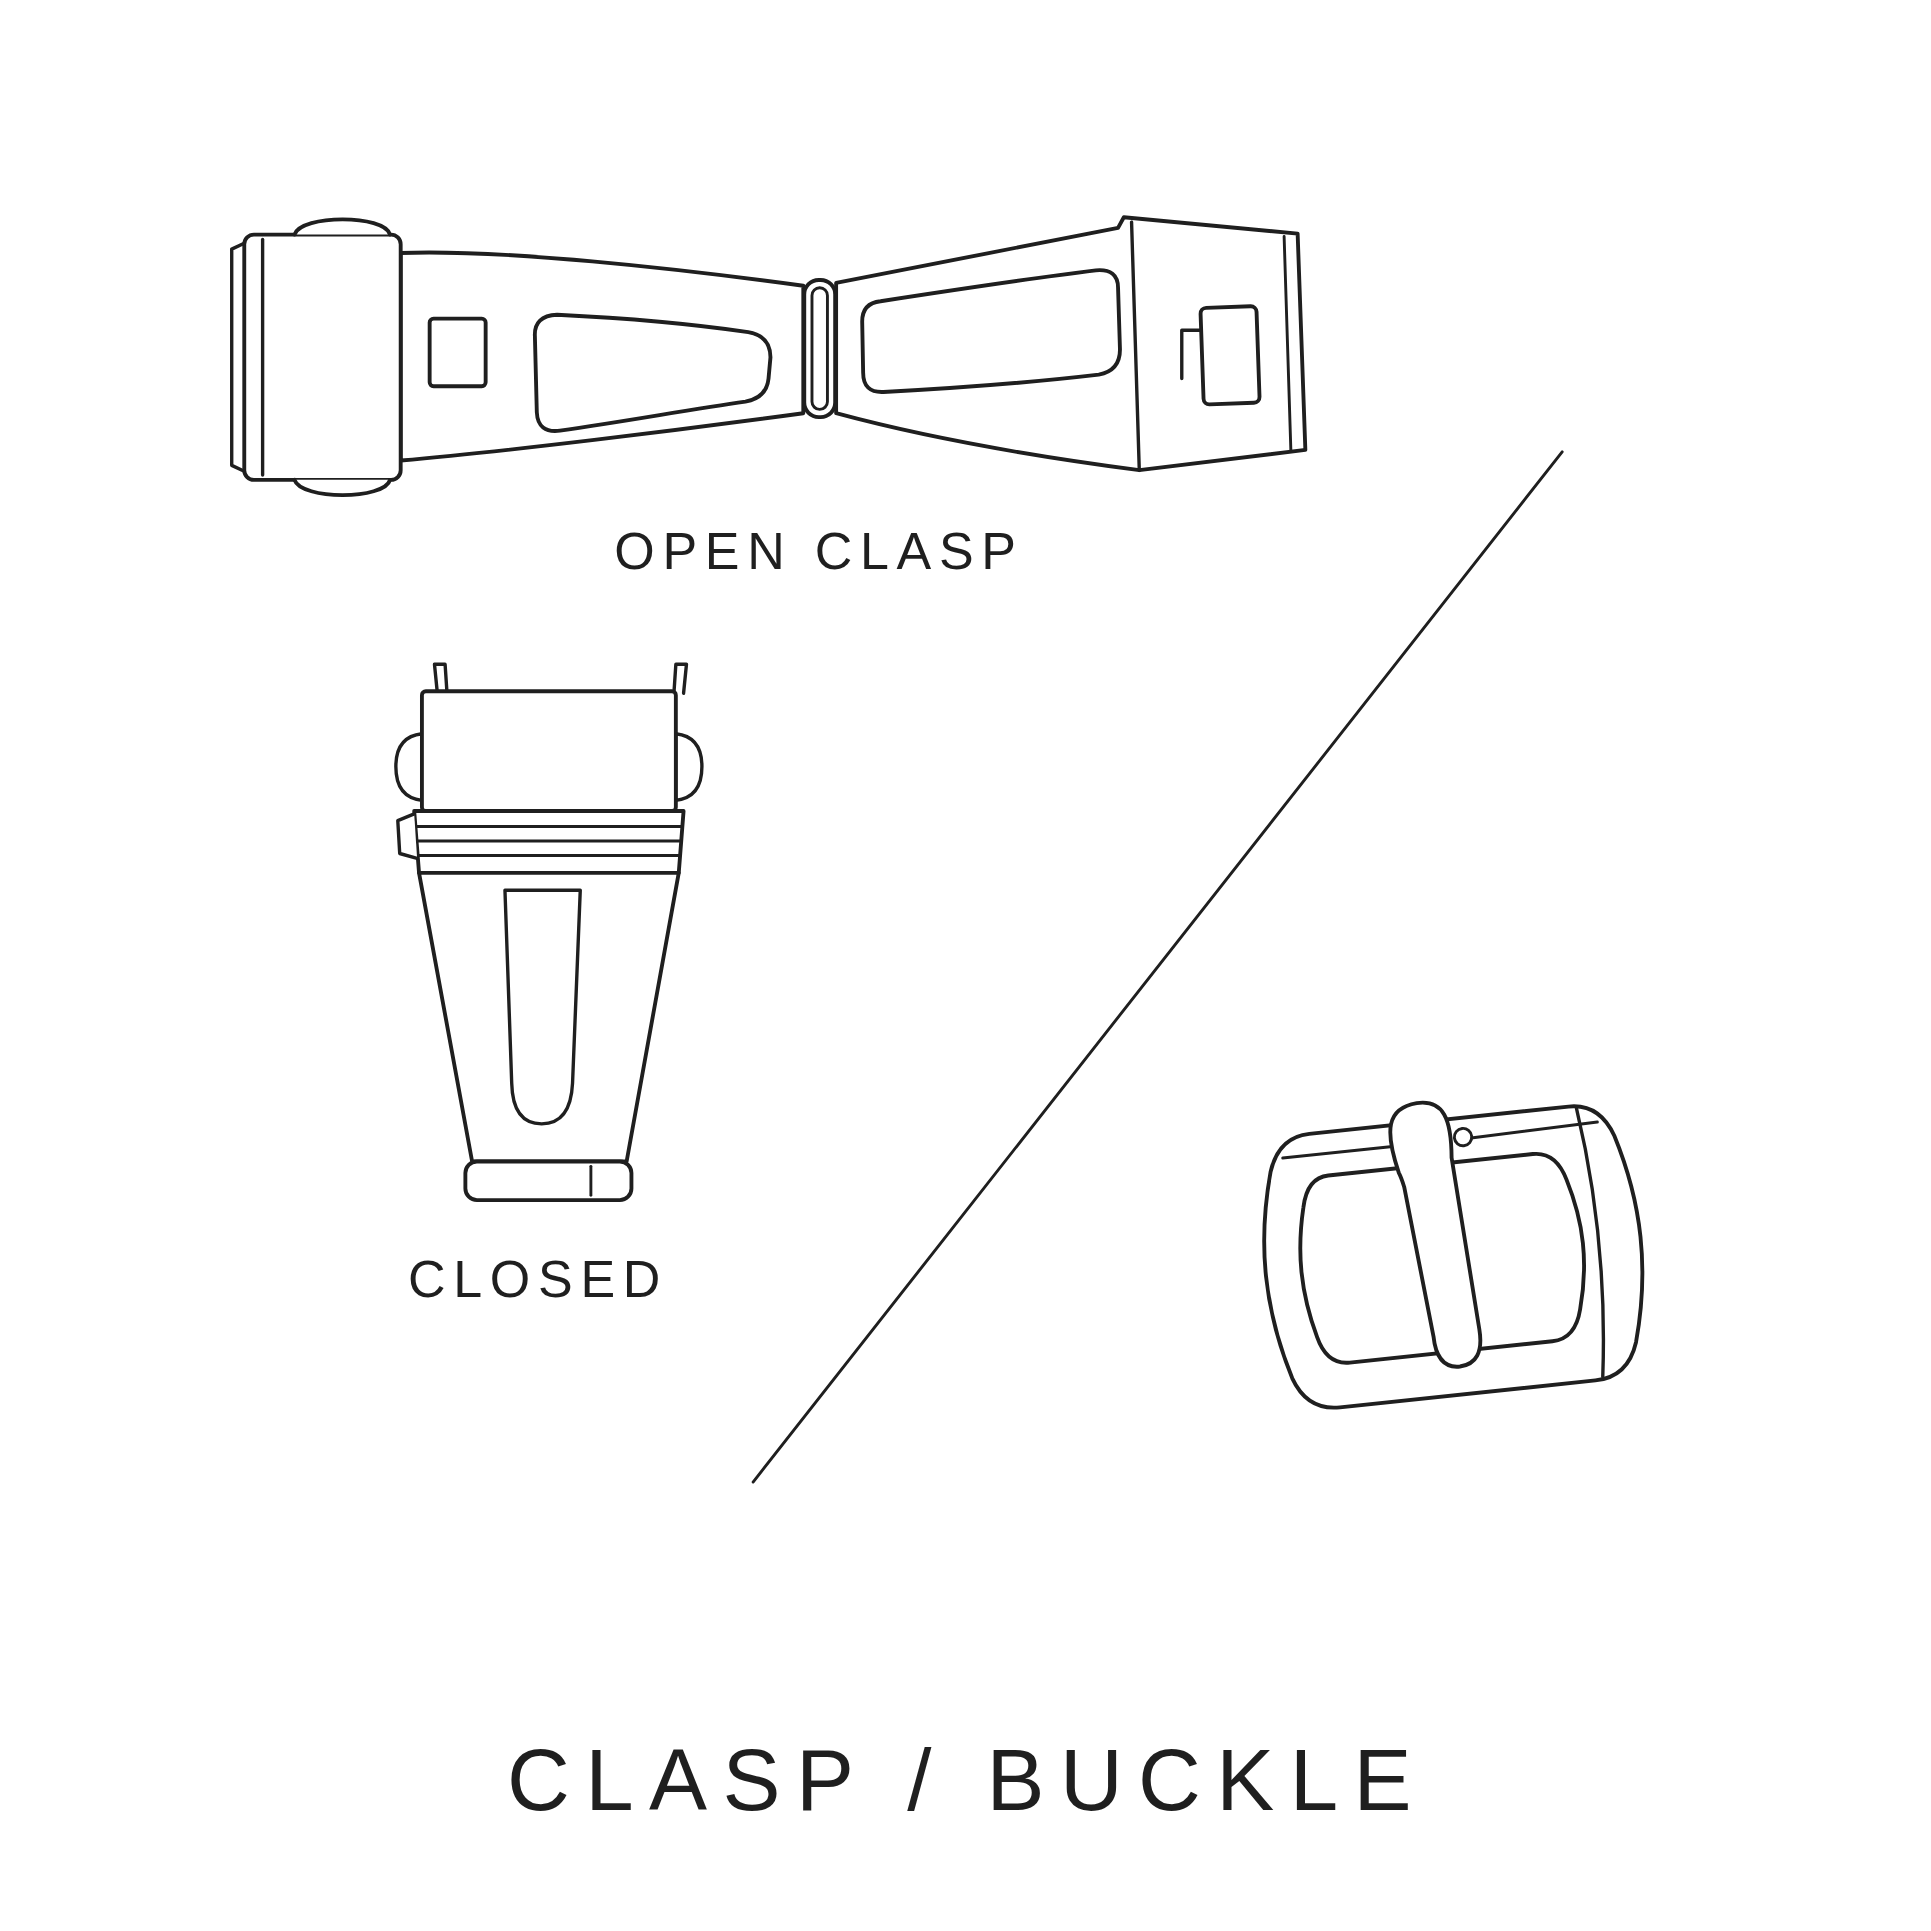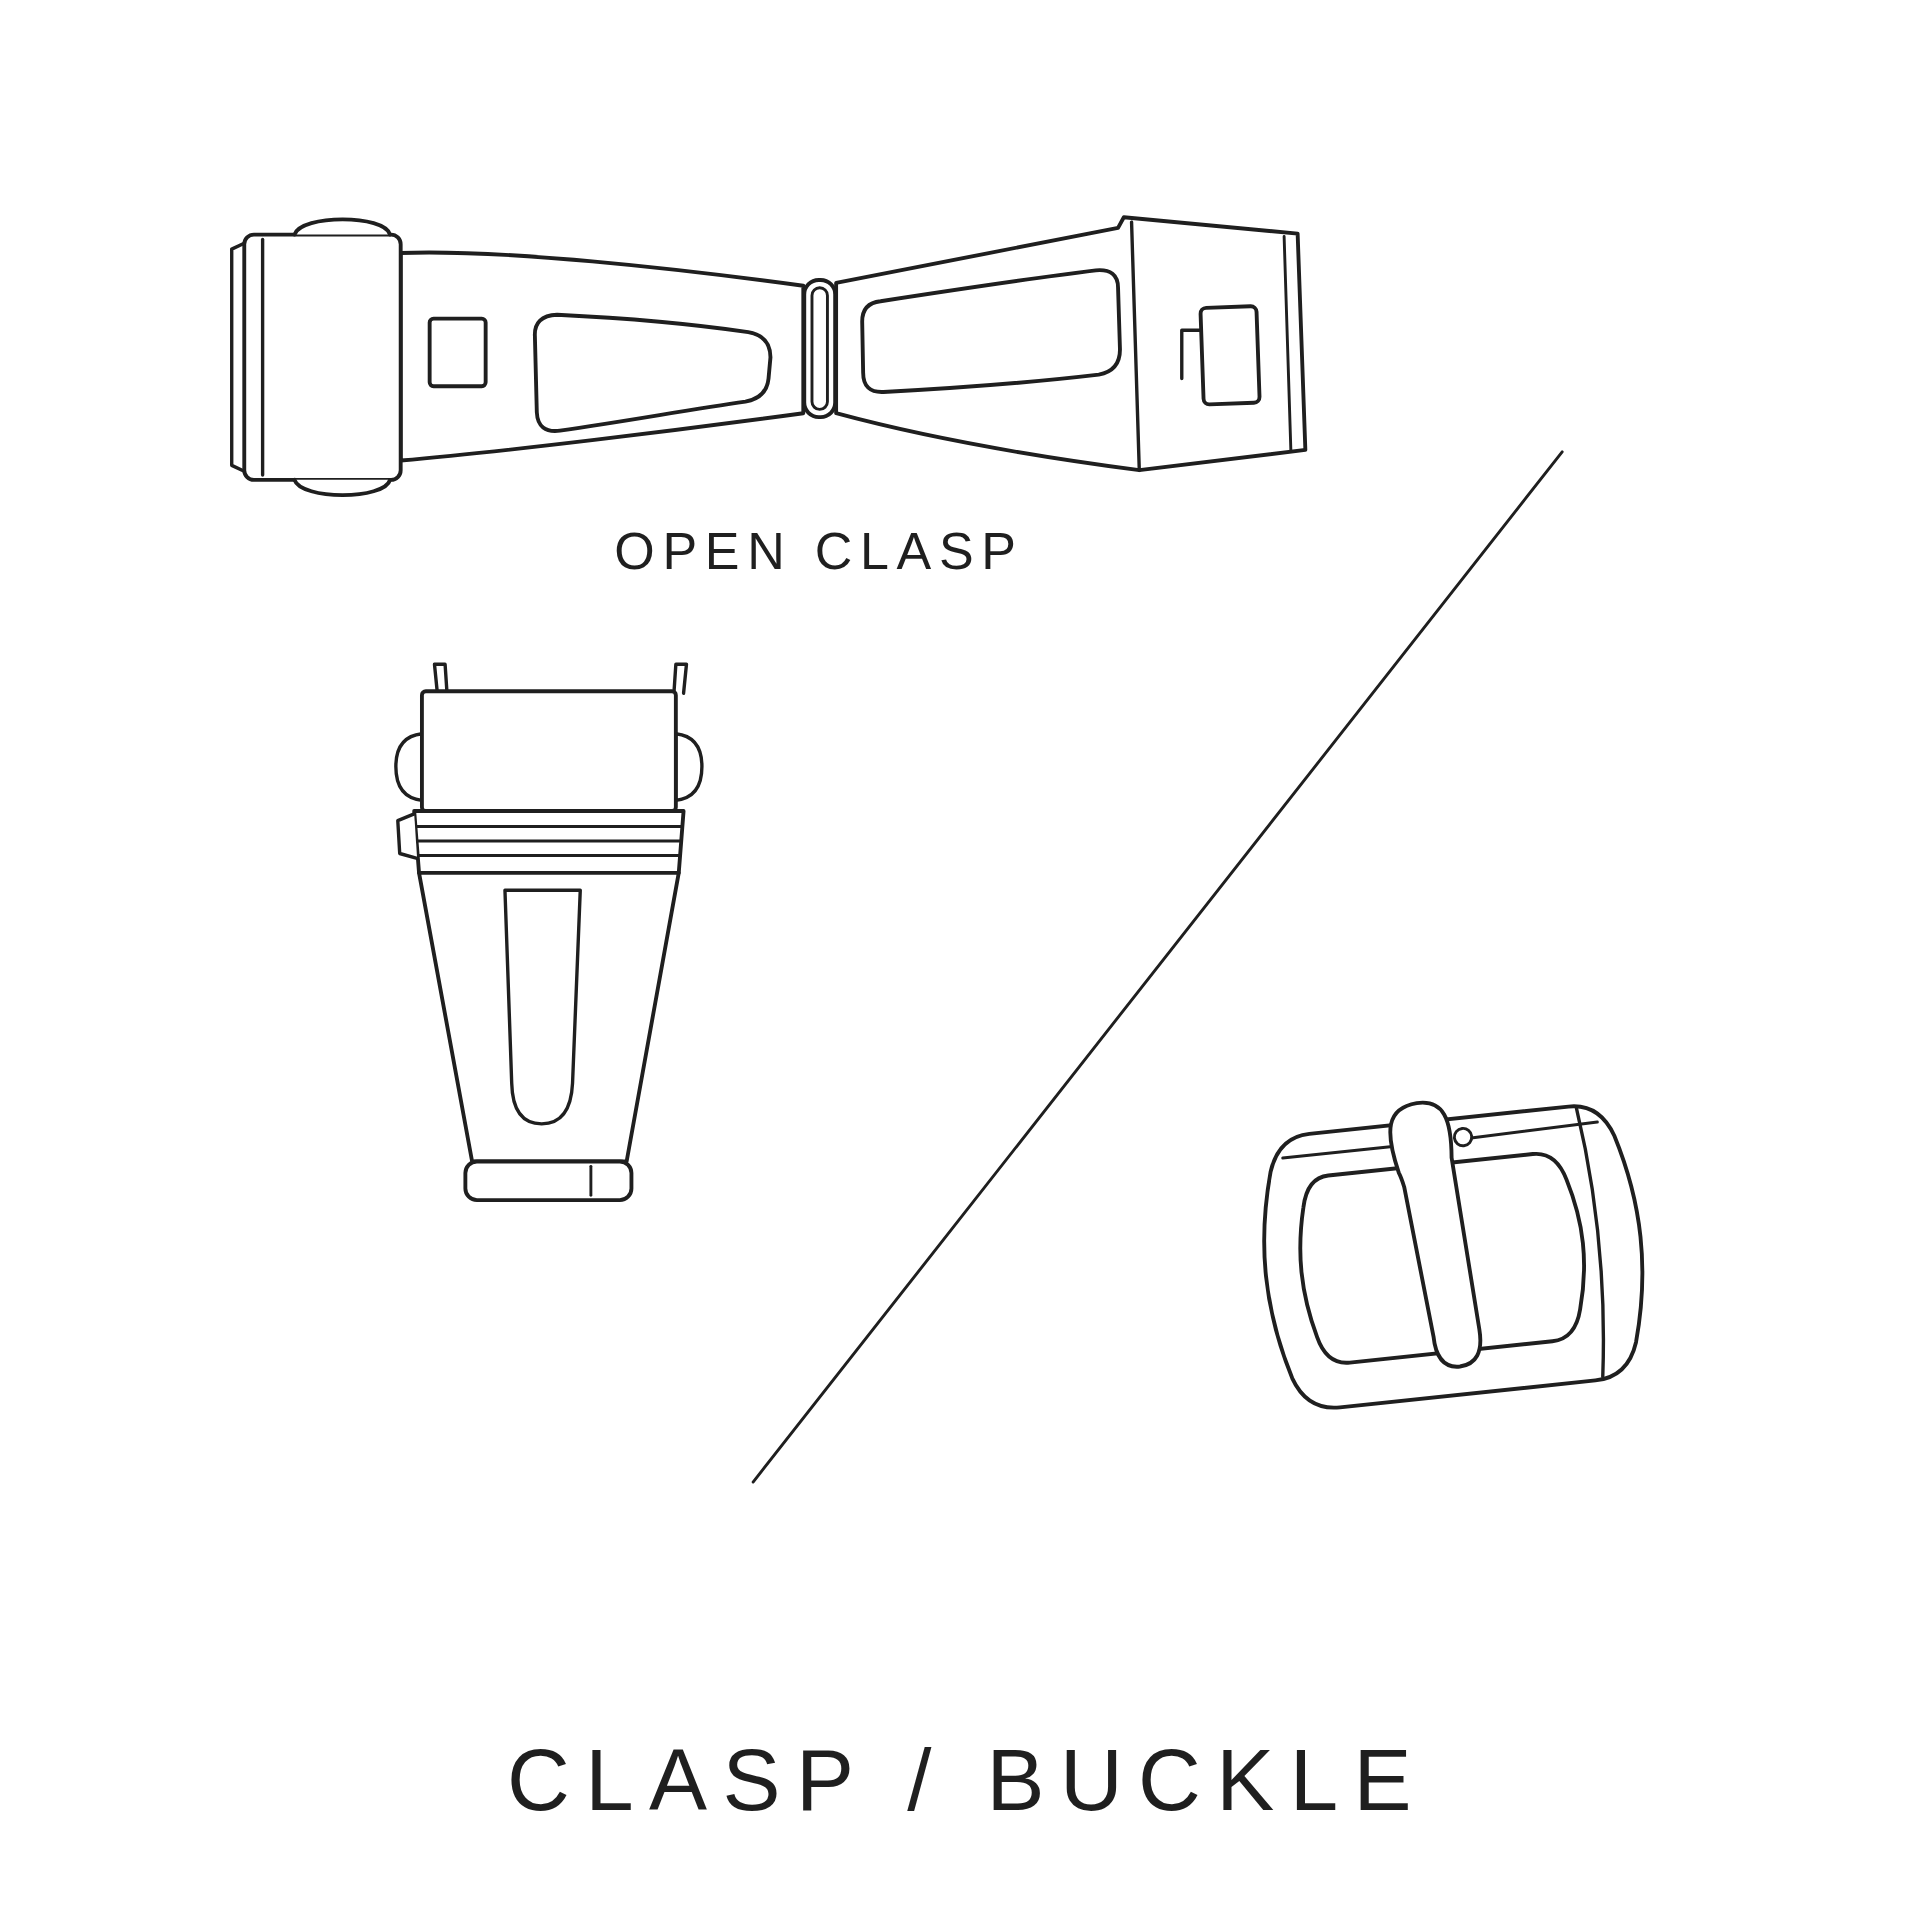--- a/index.html
+++ b/index.html
@@ -106,17 +106,18 @@
       <line x1="1340" y1="1182" x2="1452" y2="1182" stroke-width="3"></line>
       <line x1="1528" y1="1182" x2="1668" y2="1179" stroke-width="3"></line>
       <circle cx="1528" cy="1180" r="9" fill="#ffffff" stroke-width="3"></circle>
 
       <path d="M1458 1210 C1448 1165 1452 1142 1484 1140 C1512 1139 1518 1160 1514 1200 L1524 1380 Q1526 1415 1500 1416 Q1476 1416 1476 1382 L1462 1225 Q1460 1215 1458 1210 Z" fill="#ffffff"></path>
     </g>
   </svg>
 
   <div class="caption caption-small" style="left:819px; top:521px;">OPEN CLASP</div>
 
+  <div class="caption caption-small" style="left:538px; top:1249px;">CLOSED</div>
 
   <div class="caption caption-title" style="left:967px; top:1730px;">CLASP / BUCKLE</div>
 
 </div>
 
 
 </body></html>

